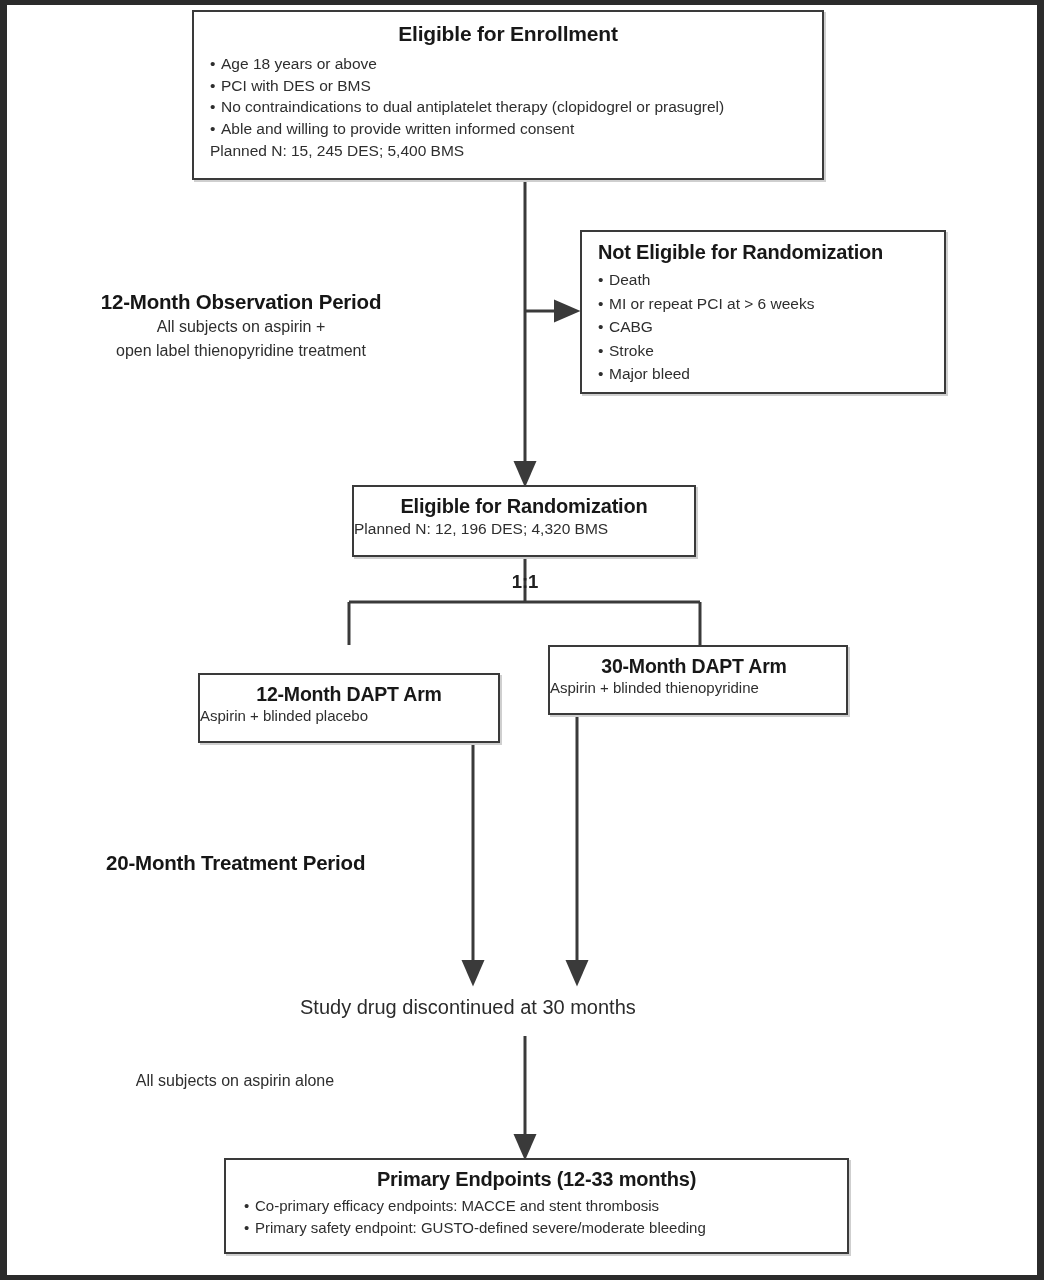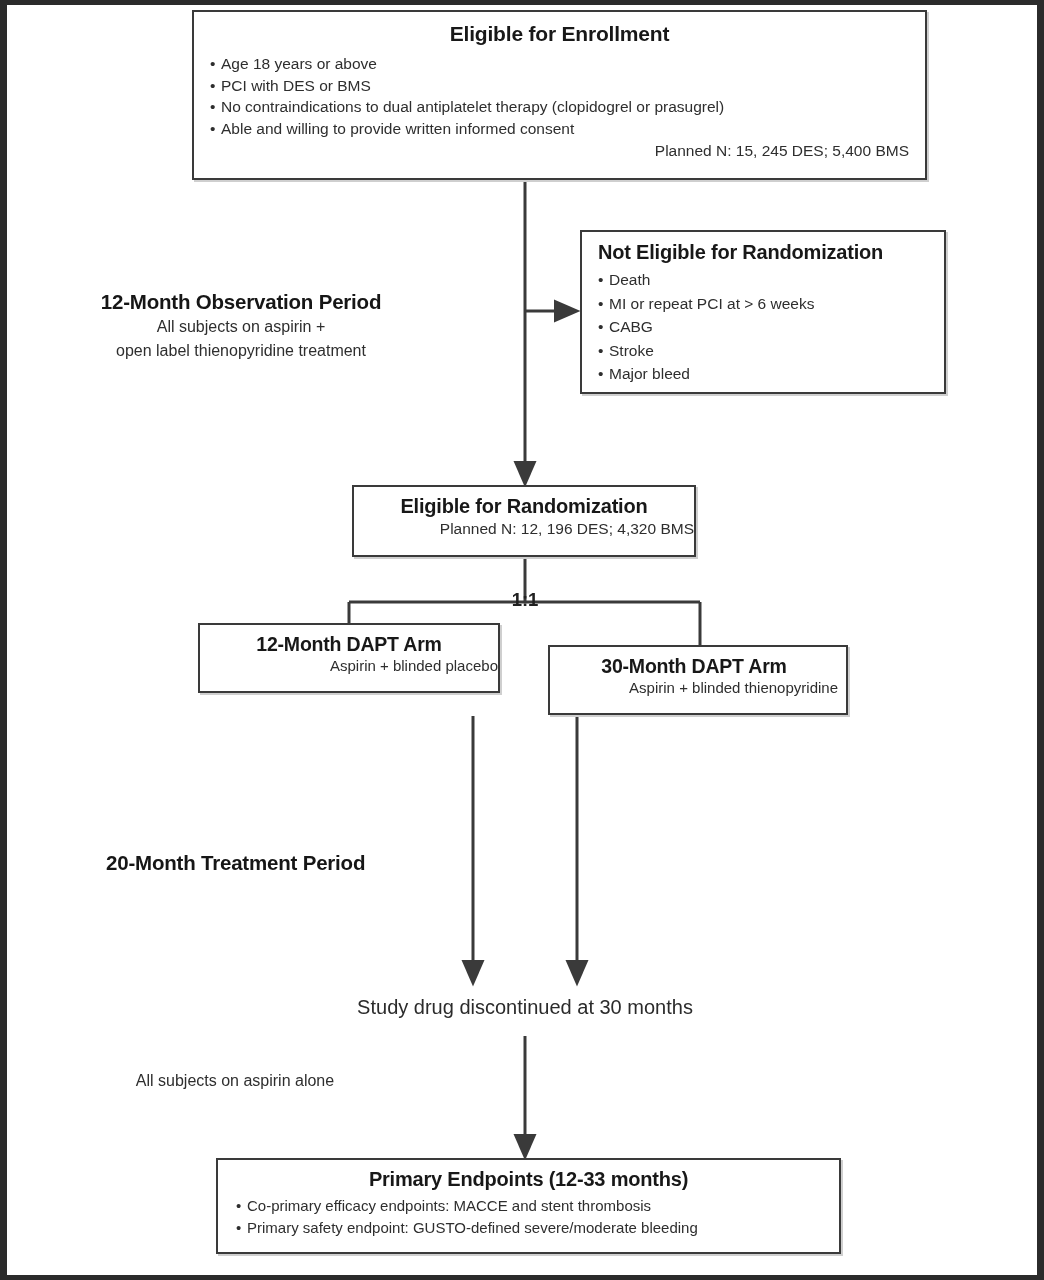--- a/index.html
+++ b/index.html
@@ -37,42 +37,42 @@
     border: 2px solid #3a3a3a;
     box-shadow: 2px 2px 0 #cfcfcf;
   }
   .node .title {
     text-align: center;
     font-weight: bold;
     color: #181818;
     letter-spacing: -0.2px;
   }
   .node .sub {
-    text-align: right;
+    text-align: left;
     color: #2e2e2e;
   }
   .bullets {
     list-style: none;
     margin: 0;
     padding: 0;
   }
   .bullets li {
     color: #2e2e2e;
     white-space: nowrap;
   }
   .bullets li::before {
     content: "\2022";
     display: inline-block;
     width: 11px;
     color: #2e2e2e;
   }
 
   
   #box-enroll {
-    left: 192px; top: 10px; width: 735px; height: 170px;
+    left: 192px; top: 10px; width: 632px; height: 170px;
     padding: 10px 16px 0 16px;
   }
   #box-enroll .title { font-size: 21px; margin-bottom: 7px; }
   #box-enroll .bullets li { font-size: 15.5px; line-height: 21.5px; }
   #box-enroll .sub { font-size: 15.5px; margin-top: 3px; }
 
   
   #box-notelig {
     left: 580px; top: 230px; width: 366px; height: 164px;
     padding: 9px 0 0 16px;
@@ -82,28 +82,28 @@
 
   
   #box-rand {
     left: 352px; top: 485px; width: 344px; height: 72px;
     padding: 8px 0 0 0;
   }
   #box-rand .title { font-size: 20px; margin-bottom: 2px; }
   #box-rand .sub { font-size: 15.5px; }
 
   
-  #box-arm-12 { left: 198px; top: 623px; width: 302px; height: 70px; padding: 8px 0 0 0; }
+  #box-arm-12 { left: 198px; top: 673px; width: 302px; height: 70px; padding: 8px 0 0 0; }
   #box-arm-30 { left: 548px; top: 645px; width: 300px; height: 70px; padding: 8px 8px 0 0; }
   .arm .title { font-size: 19.5px; margin-bottom: 1px; }
   .arm .sub { font-size: 15px; }
 
   
   #box-endpoints {
-    left: 216px; top: 1158px; width: 625px; height: 96px;
+    left: 224px; top: 1158px; width: 625px; height: 96px;
     padding: 8px 0 0 0;
   }
   #box-endpoints .title { font-size: 20px; margin-bottom: 4px; }
   #box-endpoints .bullets { padding-left: 18px; }
   #box-endpoints .bullets li { font-size: 15px; line-height: 22px; }
 
   
   .label-block { position: absolute; margin-top: 13px; }
   .label-block .hdr {
     font-weight: bold;
@@ -119,28 +119,27 @@
   #lbl-treat18 { left: 106px; top: 838px; }
   #lbl-treat18 .hdr { font-size: 20.5px; }
 
   #lbl-obs3 { left: 78px; top: 1056px; width: 314px; text-align: center; }
   #lbl-obs3 .hdr { font-size: 20.5px; line-height: 26px; }
   #lbl-obs3 .ln { font-size: 16px; line-height: 23px; }
 
   #lbl-discont {
     position: absolute;
     left: 300px; top: 996px; width: 450px;
-    text-align: center;
     font-size: 20px;
     color: #2b2b2b;
   }
 
   #lbl-ratio {
     position: absolute;
-    left: 480px; top: 589px; width: 90px;
+    left: 480px; top: 571px; width: 90px;
     text-align: center;
     font-size: 18.5px;
     font-weight: bold;
     color: #202020;
   }
 
   svg.conn { position: absolute; left: 0; top: 0; width: 1044px; height: 1280px; overflow: visible; }
 </style>
 </head>
 <body>

